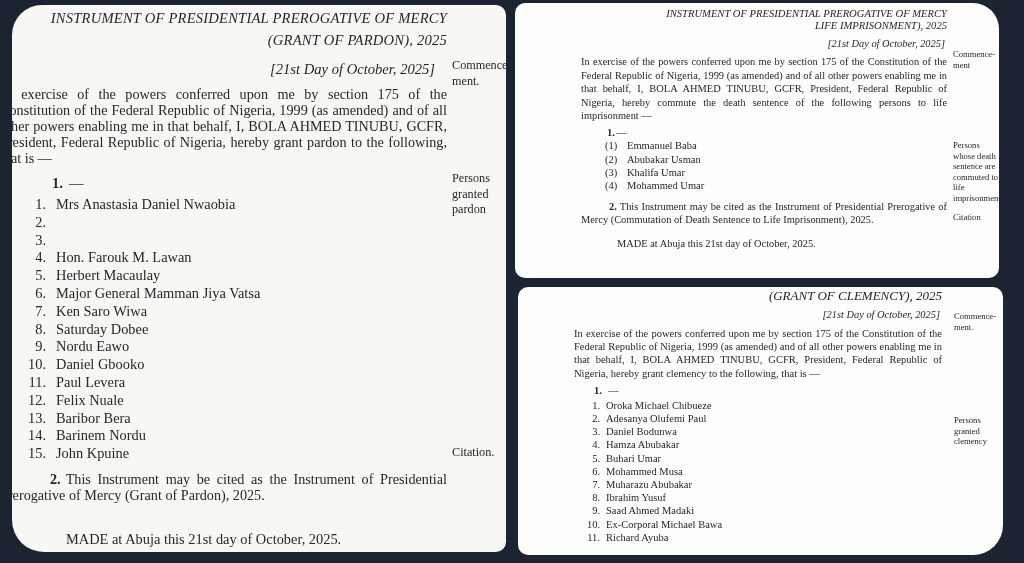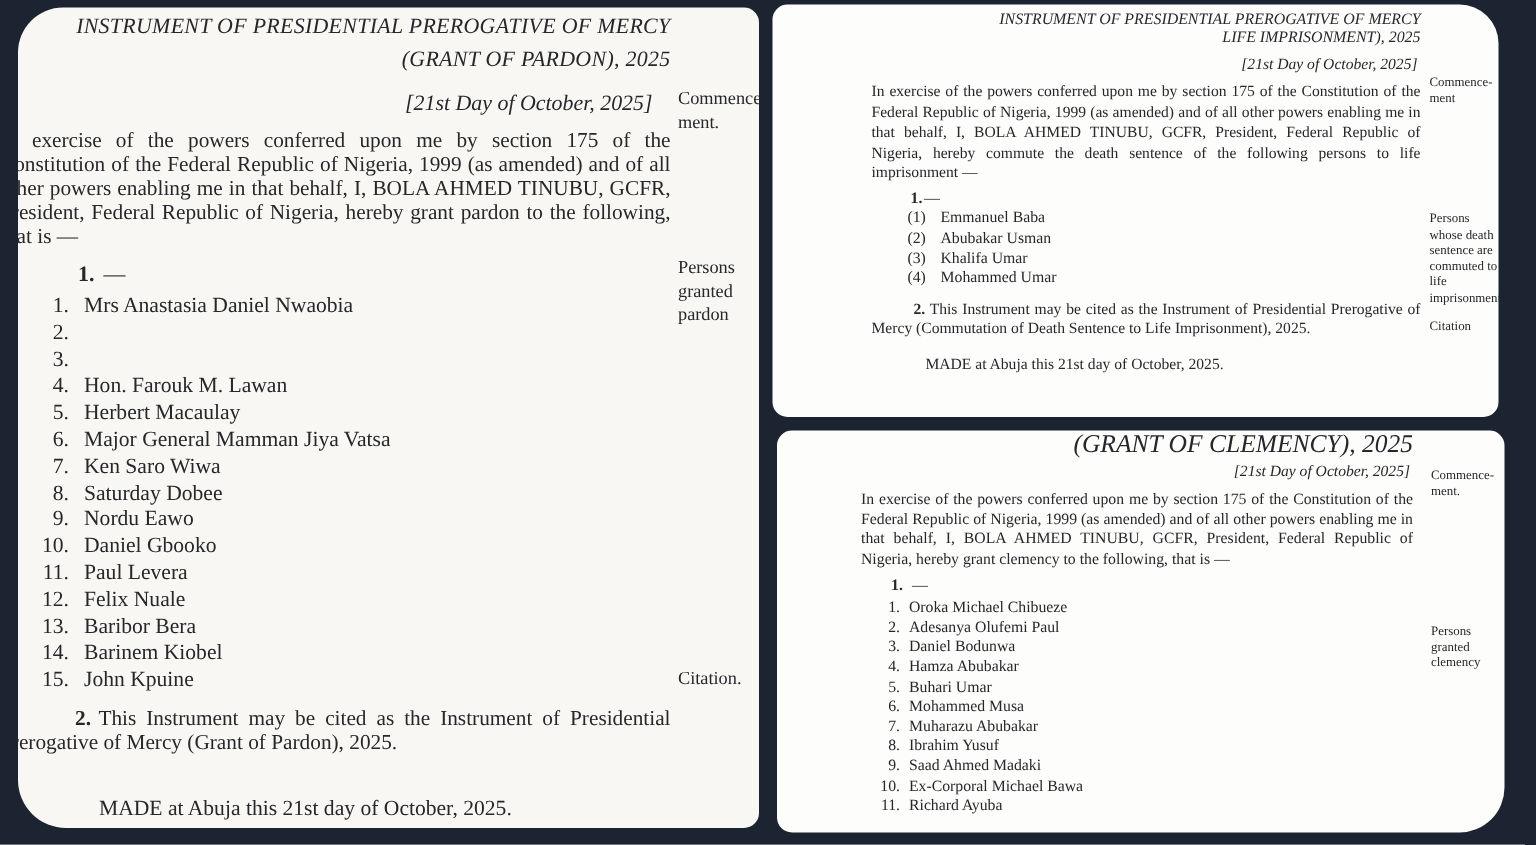--- a/index.html
+++ b/index.html
@@ -56,21 +56,21 @@
   .tr .citation{margin-top:8px;font-size:10.4px;line-height:13.2px;text-indent:28px;}
   .tr .citation .bold{margin-right:3px;}
   .tr .made{margin:11px 0 0 36px;font-size:10.4px;}
   .tr .margins{left:438px;width:48px;font-size:8.6px;line-height:10.6px;}
   .tr .m-comm{top:46px;}
   .tr .m-pers{top:137px;}
   .tr .m-cit{top:209px;}
 
   
   .br .doc-text{left:56px;top:2px;width:368px;}
-  .br .ttl{font-size:17px;line-height:13px;}
+  .br .ttl{font-size:13px;line-height:13px;}
   .br .date{margin-top:7px;padding-right:2px;font-size:10.4px;line-height:11px;}
   .br .intro{margin-top:7px;font-size:10.5px;line-height:13.2px;}
   .br .section{margin-top:4px;padding-left:20px;font-size:10.6px;line-height:13px;}
   .br ol.persons{margin-top:2px;padding-left:6px;font-size:10.5px;line-height:13.2px;}
   .br .pnum{width:20px;text-align:right;}
   .br .pname{margin-left:6px;}
   .br .margins{left:436px;width:48px;font-size:8.6px;line-height:10.6px;}
   .br .m-comm{top:24px;}
   .br .m-pers{top:128px;}
 </style>
@@ -148,21 +148,21 @@
             <span class="pname">Felix Nuale</span>
           </li>
 
           <li>
             <span class="pnum">13.</span>
             <span class="pname">Baribor Bera</span>
           </li>
 
           <li>
             <span class="pnum">14.</span>
-            <span class="pname">Barinem Kiobel</span>
+            <span class="pname">Barinem Nordu</span>
           </li>
 
           <li>
             <span class="pnum">15.</span>
             <span class="pname">John Kpuine</span>
           </li>
         </ol>
       <p class="citation">
         <span class="bold">2.</span><span>This Instrument may be cited as the Instrument of Presidential Prerogative of Mercy (Grant of Pardon), 2025.</span>
       </p>

